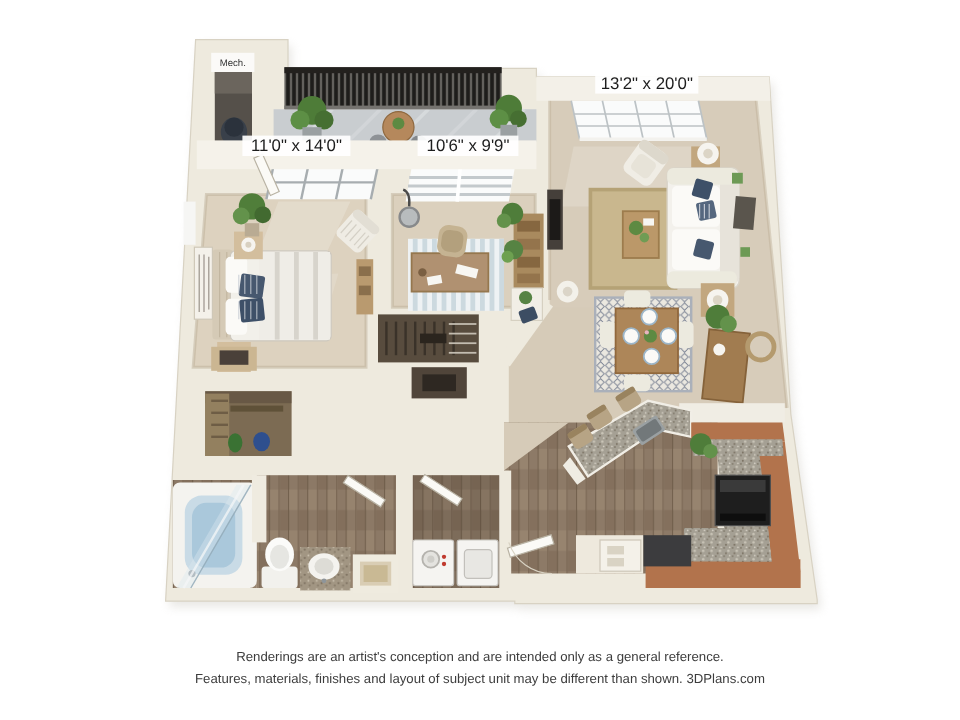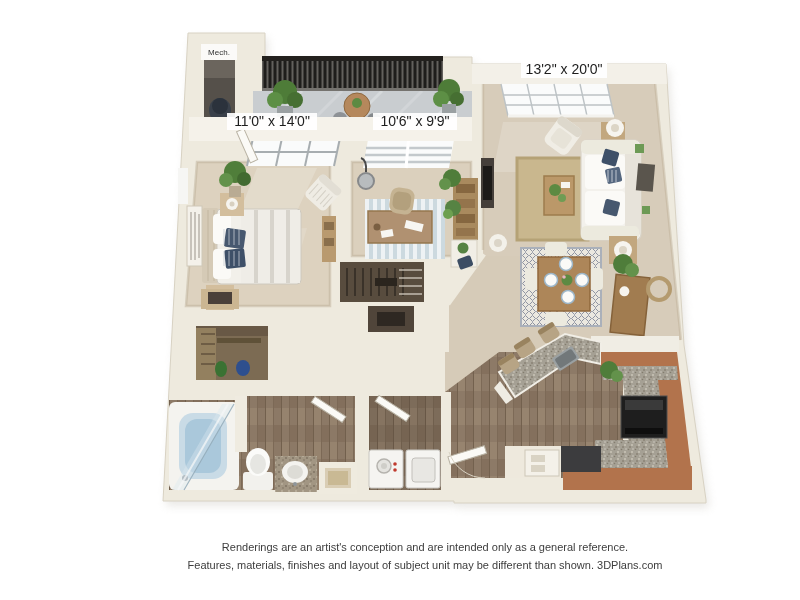--- a/index.html
+++ b/index.html
@@ -1,16 +1,16 @@
 <!DOCTYPE html>
 <html><head>
 <meta charset="utf-8">
 <style>
   html,body{margin:0;padding:0;background:#ffffff;}
-  .wrap{width:721px;height:600px;position:relative;font-family:"Liberation Sans", sans-serif;padding-left:25px;}
+  .wrap{width:721px;height:600px;position:relative;font-family:"Liberation Sans", sans-serif;}
   svg{display:block;}
   text{font-family:"Liberation Sans", sans-serif;}
 </style>
 </head>
 <body>
 <div class="wrap">
 <svg width="800" height="600" viewBox="0 0 800 600" xmlns="http://www.w3.org/2000/svg">
 <defs>
   <filter id="soft" x="-20%" y="-20%" width="140%" height="140%">
     <feGaussianBlur stdDeviation="4"></feGaussianBlur>

